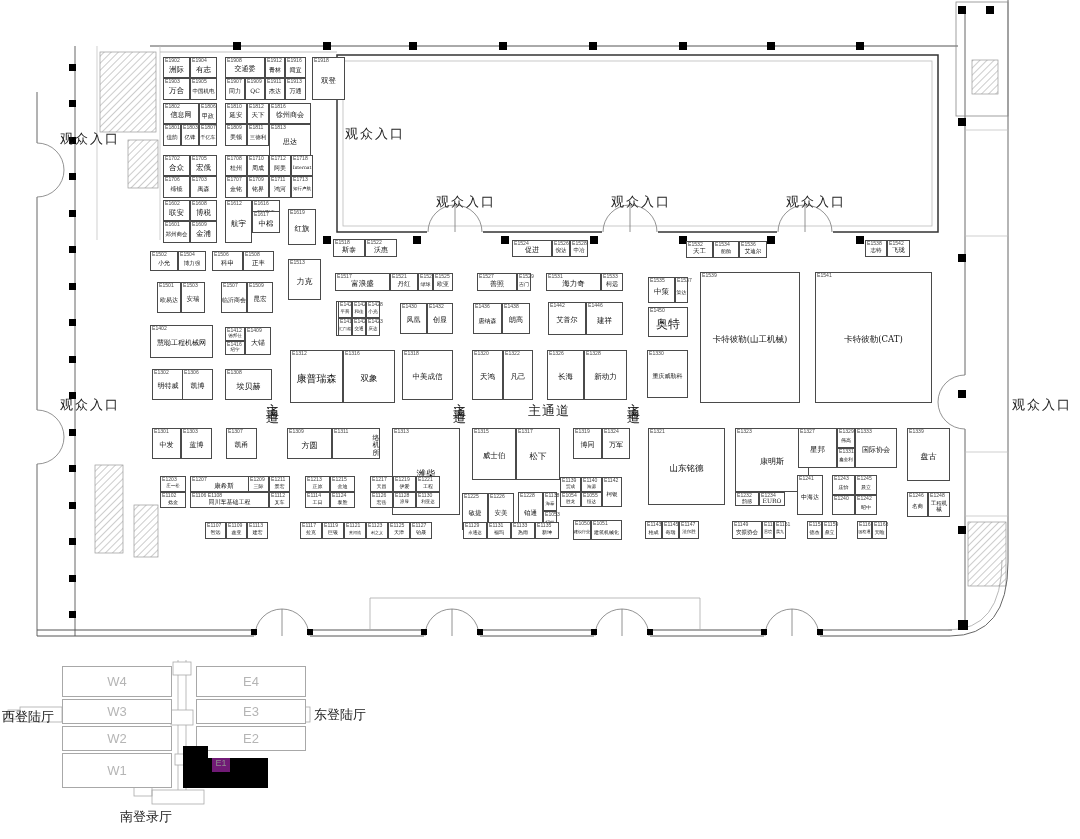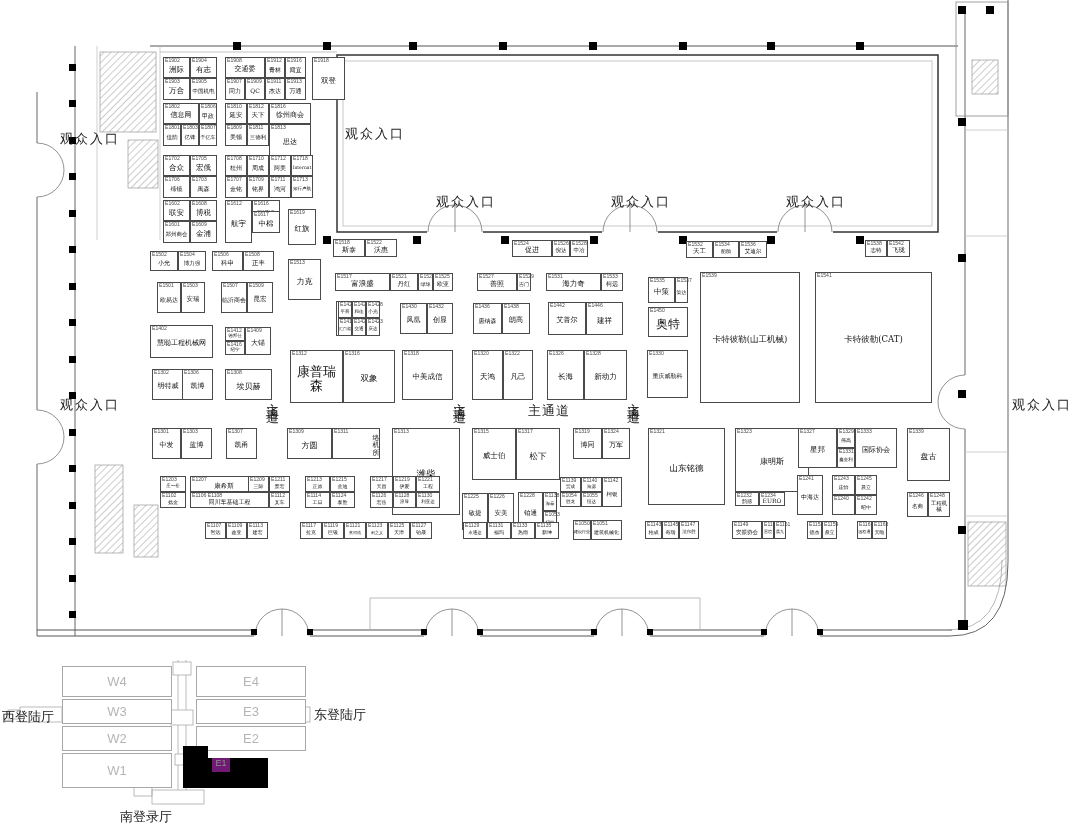--- a/index.html
+++ b/index.html
@@ -543,21 +543,21 @@
       <div class="booth" style="left: 700px; top: 272px; width: 100px; height: 131px;">
         <span class="bid">E1539</span>
         <span class="bname" style="font-size: 8.5px;">卡特彼勒(山工机械)</span>
       </div>
       <div class="booth" style="left: 815px; top: 272px; width: 117px; height: 131px;">
         <span class="bid">E1541</span>
         <span class="bname" style="font-size: 8.5px;">卡特彼勒(CAT)</span>
       </div>
       <div class="booth" style="left: 290px; top: 350px; width: 53px; height: 53px;">
         <span class="bid">E1312</span>
-        <span class="bname" style="font-size: 13px;">康普瑞森</span>
+        <span class="bname" style="font-size: 10px;">康普瑞森</span>
       </div>
       <div class="booth" style="left: 343px; top: 350px; width: 52px; height: 53px;">
         <span class="bid">E1316</span>
         <span class="bname" style="font-size: 8.5px;">双象</span>
       </div>
       <div class="booth" style="left: 402px; top: 350px; width: 51px; height: 50px;">
         <span class="bid">E1318</span>
         <span class="bname" style="font-size: 7.5px;">中美成信</span>
       </div>
       <div class="booth" style="left: 472px; top: 350px; width: 31px; height: 50px;">

